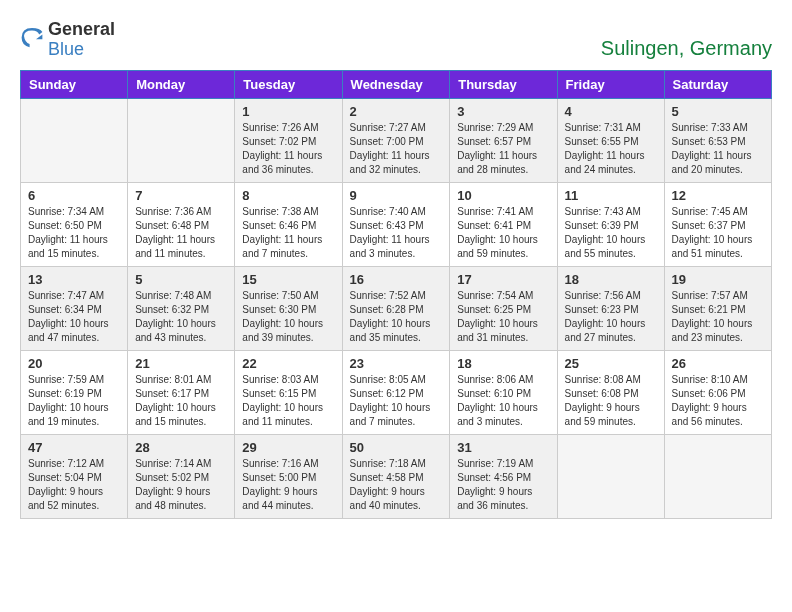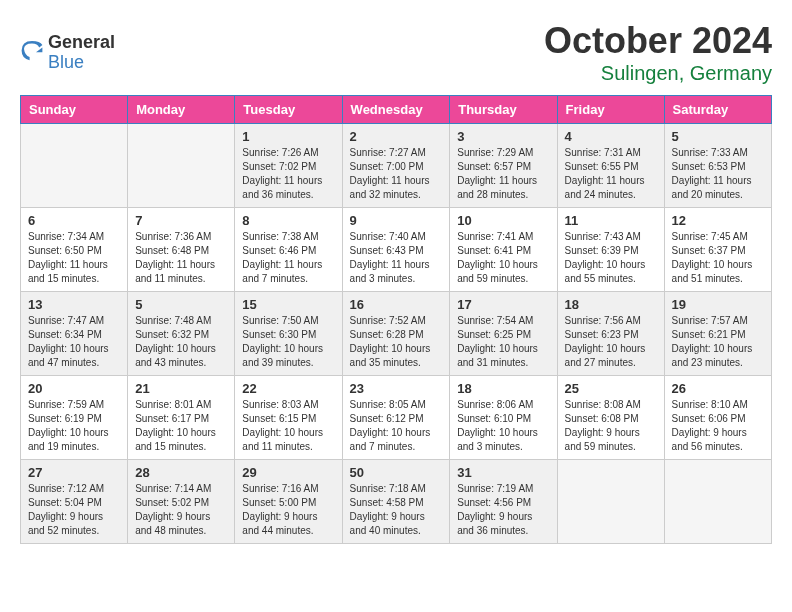--- a/index.html
+++ b/index.html
@@ -6,21 +6,21 @@
     body {
       font-family: Arial, sans-serif;
       background: #fff;
       width: 792px;
       min-height: 612px;
       padding: 20px;
     }
     .header {
       display: flex;
       justify-content: space-between;
-      align-items: center;
+      align-items: flex-end;
       margin-bottom: 10px;
     }
     .logo {
       display: flex;
       align-items: center;
       gap: 4px;
     }
     .logo-text {
       display: flex;
       flex-direction: column;
@@ -50,21 +50,21 @@
     }
     .location {
       font-size: 20px;
       color: #15803d;
     }
     .calendar {
       width: 100%;
       border-collapse: collapse;
     }
     .calendar th {
-      background: #ec4899;
+      background: #6d28d9;
       color: #fff;
       padding: 6px 8px;
       font-size: 13px;
       font-weight: bold;
       text-align: left;
       border: 1px solid #3a7fc1;
     }
     .calendar td {
       vertical-align: top;
       border: 1px solid #ccc;
@@ -100,21 +100,20 @@
     <svg class="logo-icon" viewBox="0 0 30 30" xmlns="http://www.w3.org/2000/svg">
       <path d="M5 10 Q5 3 15 3 Q22 3 24 8 L28 5 Q25 0 15 0 Q2 0 2 12 Q2 22 12 24 L12 20 Q6 18 5 10Z" fill="#3a7fc1"></path>
       <path d="M28 8 L20 14 L28 14Z" fill="#3a7fc1"></path>
     </svg>
     <div class="logo-text">
       <span class="logo-general">General</span>
       <span class="logo-blue">Blue</span>
     </div>
   </div>
   <div class="title-block">
-    <div class="month-title">October 2024</div>
     <div class="location">Sulingen, Germany</div>
   </div>
 </div>
 
 <table class="calendar">
   <thead>
     <tr>
     <th>Sunday</th>
         <th>Monday</th>
         <th>Tuesday</th>
@@ -234,21 +233,21 @@
           <div class="day-num">25</div>
           <div class="day-info">Sunrise: 8:08 AM<br>Sunset: 6:08 PM<br>Daylight: 9 hours and 59 minutes.</div>
         </td>
         <td>
           <div class="day-num">26</div>
           <div class="day-info">Sunrise: 8:10 AM<br>Sunset: 6:06 PM<br>Daylight: 9 hours and 56 minutes.</div>
         </td>
       </tr>
       <tr>
         <td class="shaded">
-          <div class="day-num">27</div>
+          <div class="day-num">47</div>
           <div class="day-info">Sunrise: 7:12 AM<br>Sunset: 5:04 PM<br>Daylight: 9 hours and 52 minutes.</div>
         </td>
         <td class="shaded">
           <div class="day-num">28</div>
           <div class="day-info">Sunrise: 7:14 AM<br>Sunset: 5:02 PM<br>Daylight: 9 hours and 48 minutes.</div>
         </td>
         <td class="shaded">
           <div class="day-num">29</div>
           <div class="day-info">Sunrise: 7:16 AM<br>Sunset: 5:00 PM<br>Daylight: 9 hours and 44 minutes.</div>
         </td>

